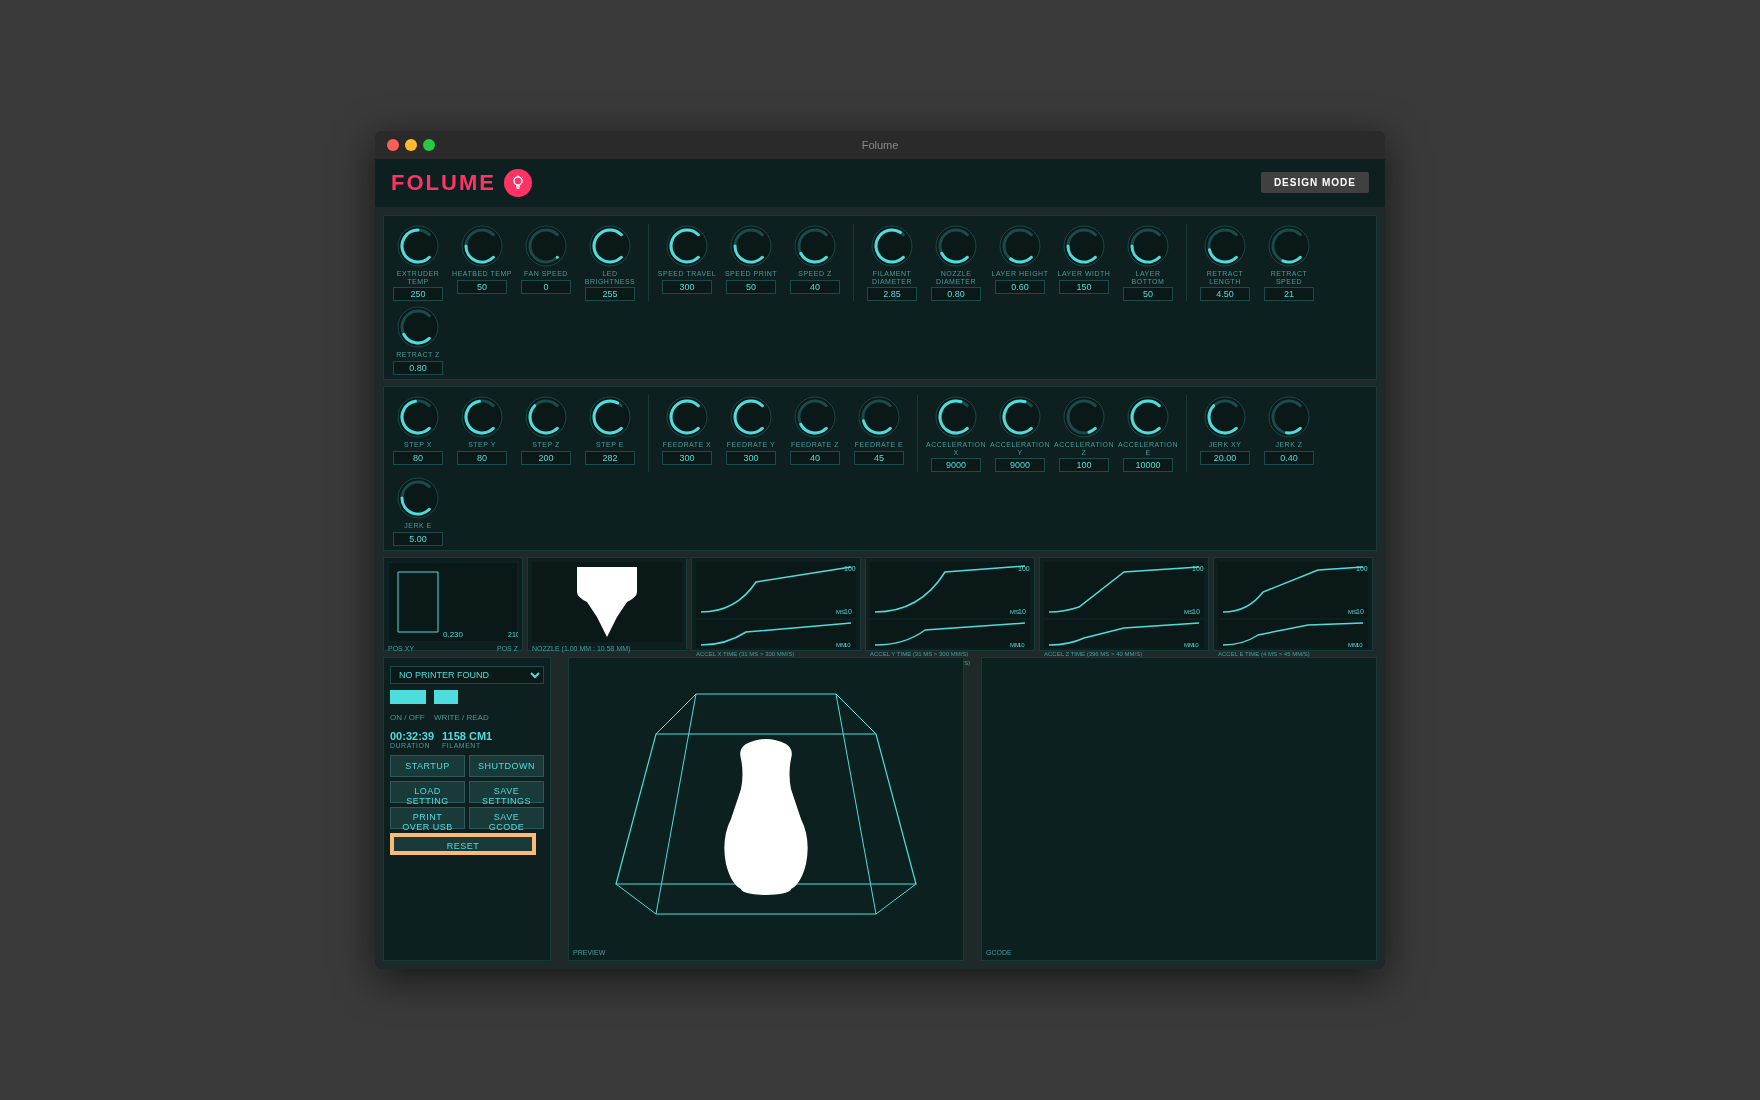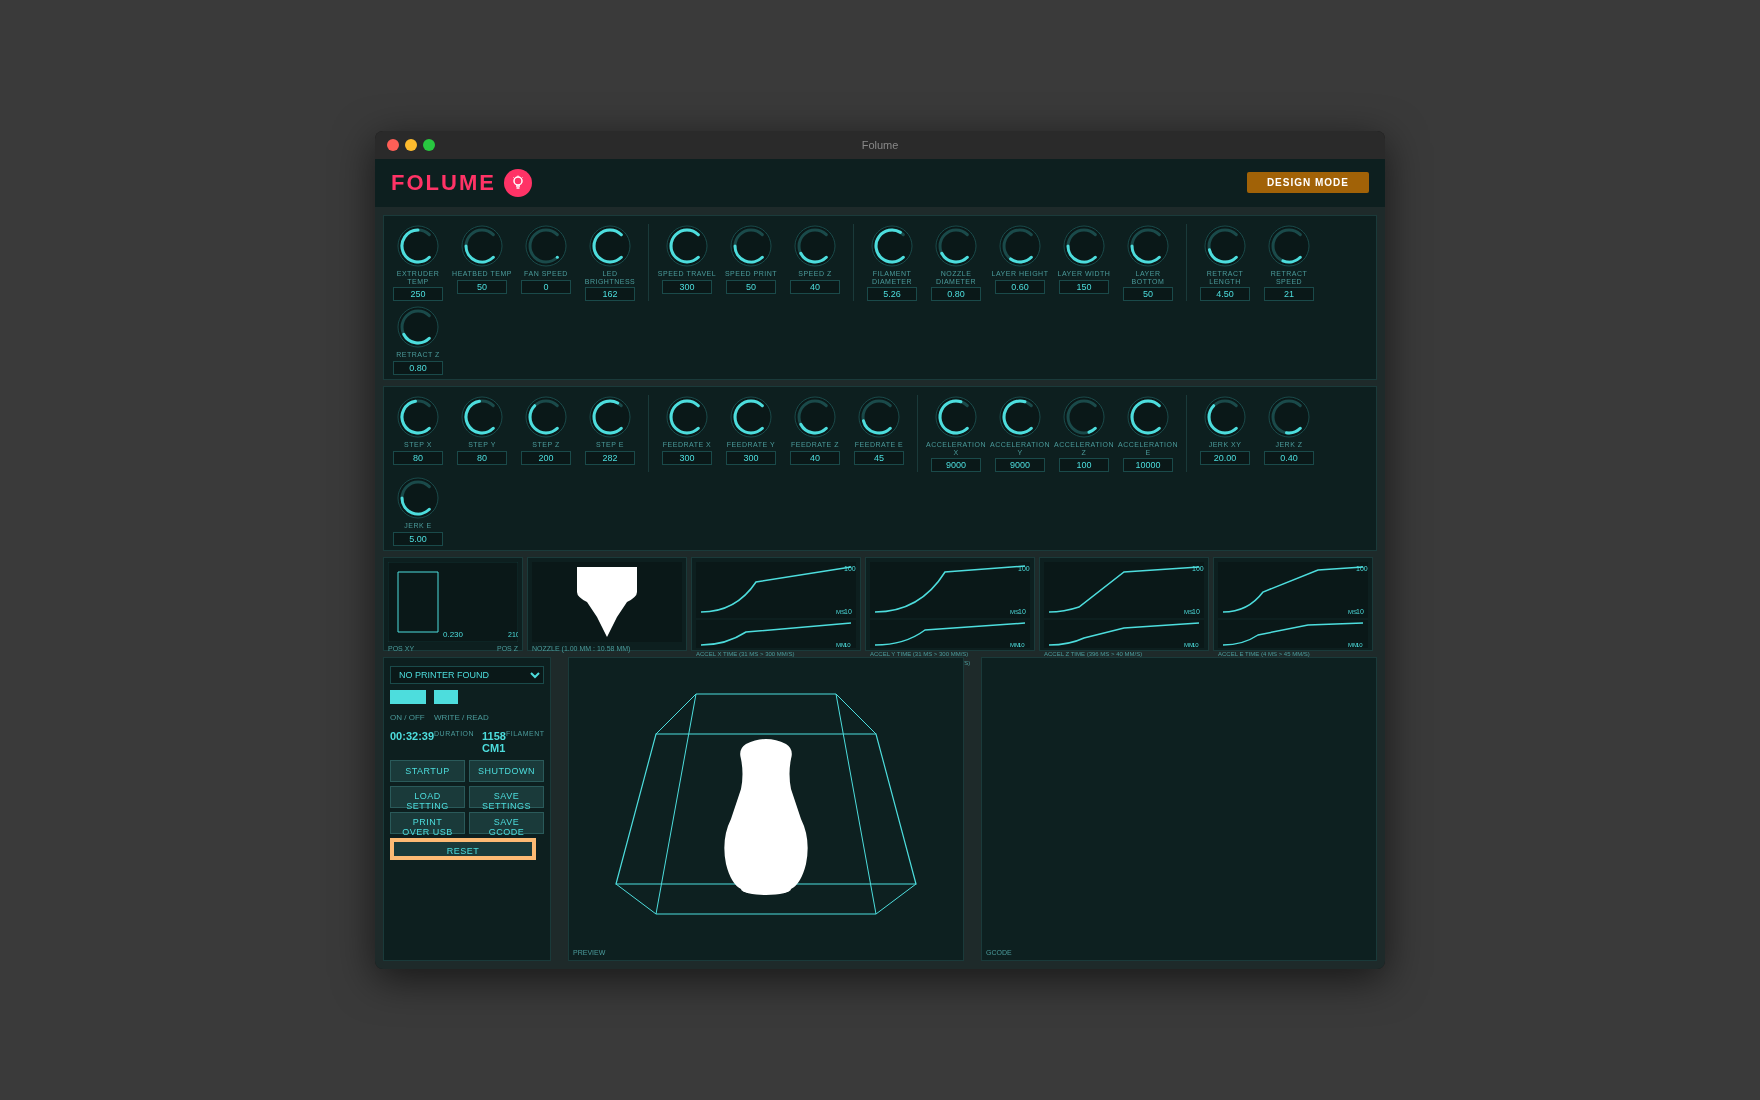--- a/index.html
+++ b/index.html
@@ -43,21 +43,21 @@
       padding: 8px 16px;
       height: 48px;
     }
     .logo { display: flex; align-items: center; gap: 8px; }
     .logo-text { color: #ff3366; font-size: 22px; font-weight: 900; letter-spacing: 2px; }
     .logo-icon {
       width: 28px; height: 28px; background: #ff3366; border-radius: 50%;
       display: flex; align-items: center; justify-content: center; font-size: 14px; color: white;
     }
     .design-mode-btn {
-      background: #a16207; color: white; border: none; padding: 5px 20px;
+      background: #404040; color: white; border: none; padding: 5px 13px;
       font-size: 10px; font-weight: bold; letter-spacing: 1px; cursor: pointer; border-radius: 2px;
     }
     .main-content { background: #1e2a2a; padding: 8px; }
 
     
     .knob-section {
       background: #0d1f1f; border: 1px solid #1a3a3a; margin-bottom: 6px; padding: 8px 4px 4px;
       display: flex; gap: 4px; flex-wrap: wrap;
     }
     .knob-divider { width: 1px; background: #1a3a3a; margin: 0 4px; }
@@ -97,21 +97,21 @@
     }
     .toggle-row { display: flex; gap: 8px; margin-bottom: 6px; align-items: center; }
     .toggle-label { color: #4a9a9a; font-size: 8px; }
     .toggle-btn {
       width: 36px; height: 14px; background: #4ddddd; border: none; cursor: pointer;
     }
     .toggle-btn-small {
       width: 24px; height: 14px; background: #4ddddd; border: none; cursor: pointer;
     }
     .stat-row { display: flex; gap: 8px; margin-bottom: 6px; }
-    .stat-item { display: flex; }
+    .stat-item { display: flex; flex-direction: column; }
     .stat-value { color: #4ddddd; font-size: 11px; font-weight: bold; }
     .stat-label { color: #4a9a9a; font-size: 7px; letter-spacing: 0.5px; }
     .ctrl-btn {
       background: #1a3a3a; color: #4ddddd; border: 1px solid #2a5a5a; font-size: 9px;
       padding: 4px 8px; cursor: pointer; letter-spacing: 0.5px; text-transform: uppercase;
       width: 84px; height: 22px;
     }
     .ctrl-btn-row { display: flex; gap: 4px; margin-bottom: 4px; }
     .ctrl-btn-full {
       background: #1a3a3a; color: #4ddddd; border: 4px solid #fdba74; font-size: 9px;
@@ -200,21 +200,21 @@
     </div>
         <div class="knob-item">
       <div class="knob-canvas">
         <svg class="knob-svg" viewBox="0 0 44 44">
     <circle cx="22" cy="22" r="20" fill="#0a1818" stroke="#1a4a4a" stroke-width="1"></circle>
     <path d="M 33.31370849898476 33.31370849898476 A 16 16 0 1 1 33.293945130858894 10.666562596407537" fill="none" stroke="#1a4a4a" stroke-width="3" stroke-linecap="round"></path>
     <path d="M 33.31370849898476 33.31370849898476 A 16 16 0 1 1 33.31370849898476 10.686291501015237" fill="none" stroke="#4ddddd" stroke-width="3" stroke-linecap="round"></path>
   </svg>
       </div>
       <div class="knob-label">LED BRIGHTNESS</div>
-      <div class="knob-value">162</div>
+      <div class="knob-value">255</div>
     </div>
         <div class="knob-divider"></div>
         <div class="knob-item">
       <div class="knob-canvas">
         <svg class="knob-svg" viewBox="0 0 44 44">
     <circle cx="22" cy="22" r="20" fill="#0a1818" stroke="#1a4a4a" stroke-width="1"></circle>
     <path d="M 33.31370849898476 33.31370849898476 A 16 16 0 1 1 33.293945130858894 10.666562596407537" fill="none" stroke="#1a4a4a" stroke-width="3" stroke-linecap="round"></path>
     <path d="M 33.31370849898476 33.31370849898476 A 16 16 0 1 1 33.31370849898476 10.686291501015237" fill="none" stroke="#4ddddd" stroke-width="3" stroke-linecap="round"></path>
   </svg>
       </div>
@@ -246,21 +246,21 @@
         <div class="knob-divider"></div>
         <div class="knob-item">
       <div class="knob-canvas">
         <svg class="knob-svg" viewBox="0 0 44 44">
     <circle cx="22" cy="22" r="20" fill="#0a1818" stroke="#1a4a4a" stroke-width="1"></circle>
     <path d="M 33.31370849898476 33.31370849898476 A 16 16 0 1 1 33.293945130858894 10.666562596407537" fill="none" stroke="#1a4a4a" stroke-width="3" stroke-linecap="round"></path>
     <path d="M 33.31370849898476 33.31370849898476 A 16 16 0 1 1 30.359977035455184 8.357757370334527" fill="none" stroke="#4ddddd" stroke-width="3" stroke-linecap="round"></path>
   </svg>
       </div>
       <div class="knob-label">FILAMENT DIAMETER</div>
-      <div class="knob-value">5.26</div>
+      <div class="knob-value">2.85</div>
     </div>
         <div class="knob-item">
       <div class="knob-canvas">
         <svg class="knob-svg" viewBox="0 0 44 44">
     <circle cx="22" cy="22" r="20" fill="#0a1818" stroke="#1a4a4a" stroke-width="1"></circle>
     <path d="M 33.31370849898476 33.31370849898476 A 16 16 0 1 1 33.293945130858894 10.666562596407537" fill="none" stroke="#1a4a4a" stroke-width="3" stroke-linecap="round"></path>
     <path d="M 33.31370849898476 33.31370849898476 A 16 16 0 0 1 7.743895612986115 29.263847995832748" fill="none" stroke="#4ddddd" stroke-width="3" stroke-linecap="round"></path>
   </svg>
       </div>
       <div class="knob-label">NOZZLE DIAMETER</div>

